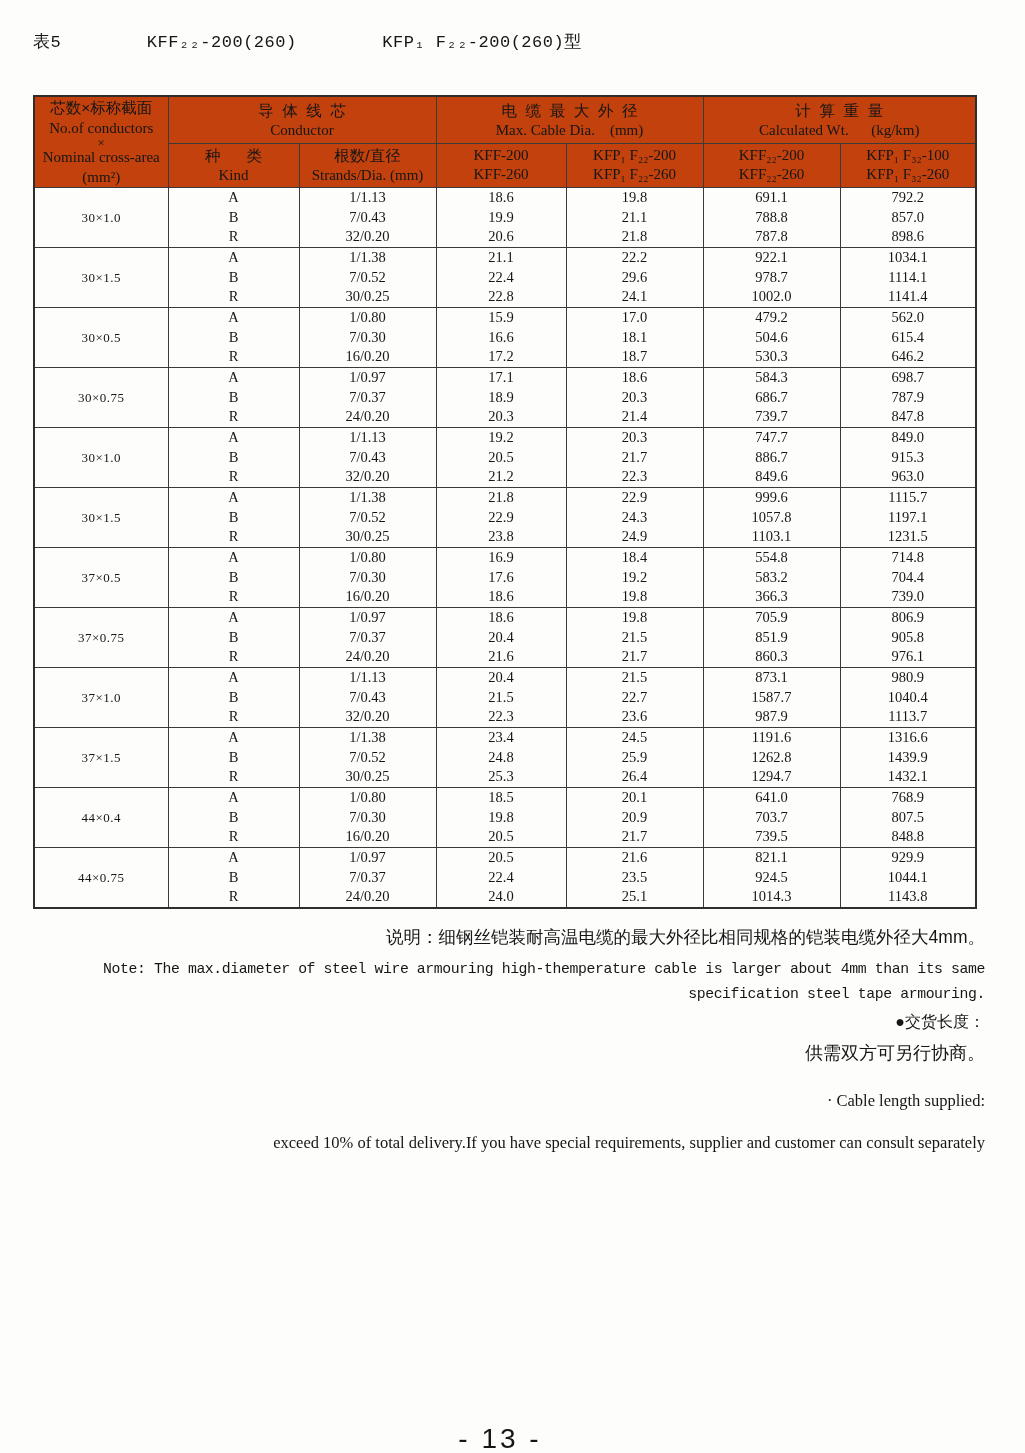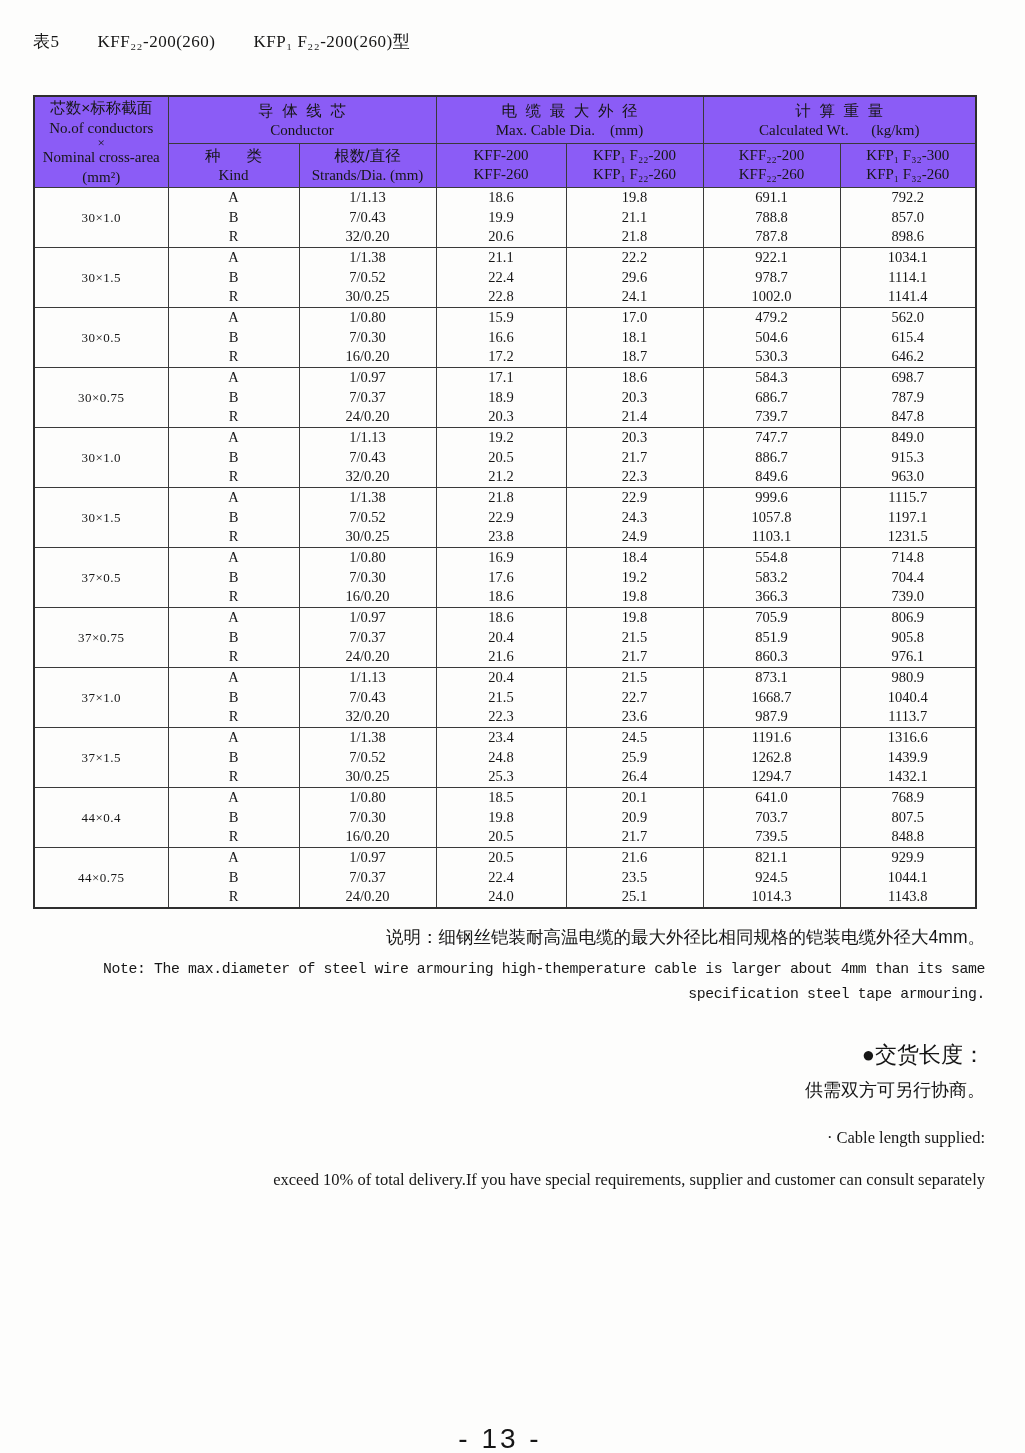--- a/index.html
+++ b/index.html
@@ -10,21 +10,21 @@
   }
   .page {
     position: relative;
     width: 1025px; height: 1453px;
     background: #fdfdfc;
     overflow: hidden;
   }
   
   .title-cn {
     position: absolute; left: 33px; top: 30px;
-    font-size: 17px; white-space: pre; letter-spacing: .5px;
+    font-size: 17px; white-space: pre; letter-spacing: .5px; font-family: Liberation Mono, monospace;
   }
   .title-en {
     position: absolute; left: 33px; top: 59px;
     font-size: 17.5px; white-space: pre;
   }
   
   table.spec {
     position: absolute; left: 33px; top: 95px;
     width: 942px;
     border-collapse: collapse;
@@ -32,21 +32,21 @@
     font-size: 14.5px;
   }
   table.spec th, table.spec td {
     border: 1px solid #3a3a3a;
     padding: 0 2px;
     text-align: center;
     vertical-align: middle;
     font-weight: normal;
   }
   table.spec { border: 2px solid #2e2e2e; }
-  thead th { background: #8b5cf6; }
+  thead th { background: #c2410c; }
   .hdr-cn { font-size: 15.5px; white-space: pre; line-height: 21px; font-family: "Liberation Sans", "DejaVu Sans", sans-serif; }
   .hdr-en { font-size: 15px; white-space: pre; line-height: 19px; }
   .hdr-line { line-height: 20px; font-size: 15px; white-space: pre; }
   .cross-x { line-height: 9px; font-size: 13px; }
   th.row1 { height: 42px; }
   tr.subrow th { height: 40px; }
   tbody td { height: 59px; }
   .cell-line { line-height: 19.4px; }
   td.size-cell { font-size: 13px; letter-spacing: .5px; }
   
@@ -55,23 +55,23 @@
     font-family: "Liberation Sans", "DejaVu Sans", sans-serif;
     font-size: 17.5px;
   }
   .note-en-1, .note-en-2 {
     font-family: "Liberation Mono", "DejaVu Sans Mono", monospace;
     font-size: 14.8px; letter-spacing: -0.4px;
   }
   .note-en-1 { margin-top: 12px; }
   .note-en-2 { margin-top: 9px; margin-left: 55px; }
   .delivery-title-cn {
-    margin-top: 38px;
+    margin-top: 10px;
     font-family: "Liberation Sans", "DejaVu Sans", sans-serif;
-    font-size: 22px;
+    font-size: 16px;
   }
   .delivery-cn-1, .delivery-cn-2 {
     font-family: "Liberation Sans", "DejaVu Sans", sans-serif;
     font-size: 18px;
   }
   .delivery-cn-1 { margin-top: 8px; text-indent: 35px; }
   .delivery-cn-2 { margin-top: 8px; }
   .delivery-title-en { margin-top: 26px; margin-left: 4px; font-size: 16.5px; }
   .delivery-en-1, .delivery-en-2 { font-size: 16.5px; }
   .delivery-en-1 { margin-top: 16px; white-space: pre-wrap; }
@@ -138,21 +138,21 @@
         </th>
         <th>
           <div class="hdr-en">KFP₁ F₂₂-200</div>
           <div class="hdr-en">KFP₁ F₂₂-260</div>
         </th>
         <th>
           <div class="hdr-en">KFF₂₂-200</div>
           <div class="hdr-en">KFF₂₂-260</div>
         </th>
         <th>
-          <div class="hdr-en">KFP₁ F₃₂-300</div>
+          <div class="hdr-en">KFP₁ F₃₂-100</div>
           <div class="hdr-en">KFP₁ F₃₂-260</div>
         </th>
       </tr>
     </thead>
     <tbody id="spec-tbody">
         <tr>
           <td class="size-cell">30×1.0</td>
           <td>
             <div class="cell-line">A</div>
             <div class="cell-line">B</div>
@@ -432,21 +432,21 @@
             <div class="cell-line">21.5</div>
             <div class="cell-line">22.3</div>
           </td>
           <td>
             <div class="cell-line">21.5</div>
             <div class="cell-line">22.7</div>
             <div class="cell-line">23.6</div>
           </td>
           <td>
             <div class="cell-line">873.1</div>
-            <div class="cell-line">1668.7</div>
+            <div class="cell-line">1587.7</div>
             <div class="cell-line">987.9</div>
           </td>
           <td>
             <div class="cell-line">980.9</div>
             <div class="cell-line">1040.4</div>
             <div class="cell-line">1113.7</div>
           </td>
         </tr>
         <tr>
           <td class="size-cell">37×1.5</td>

